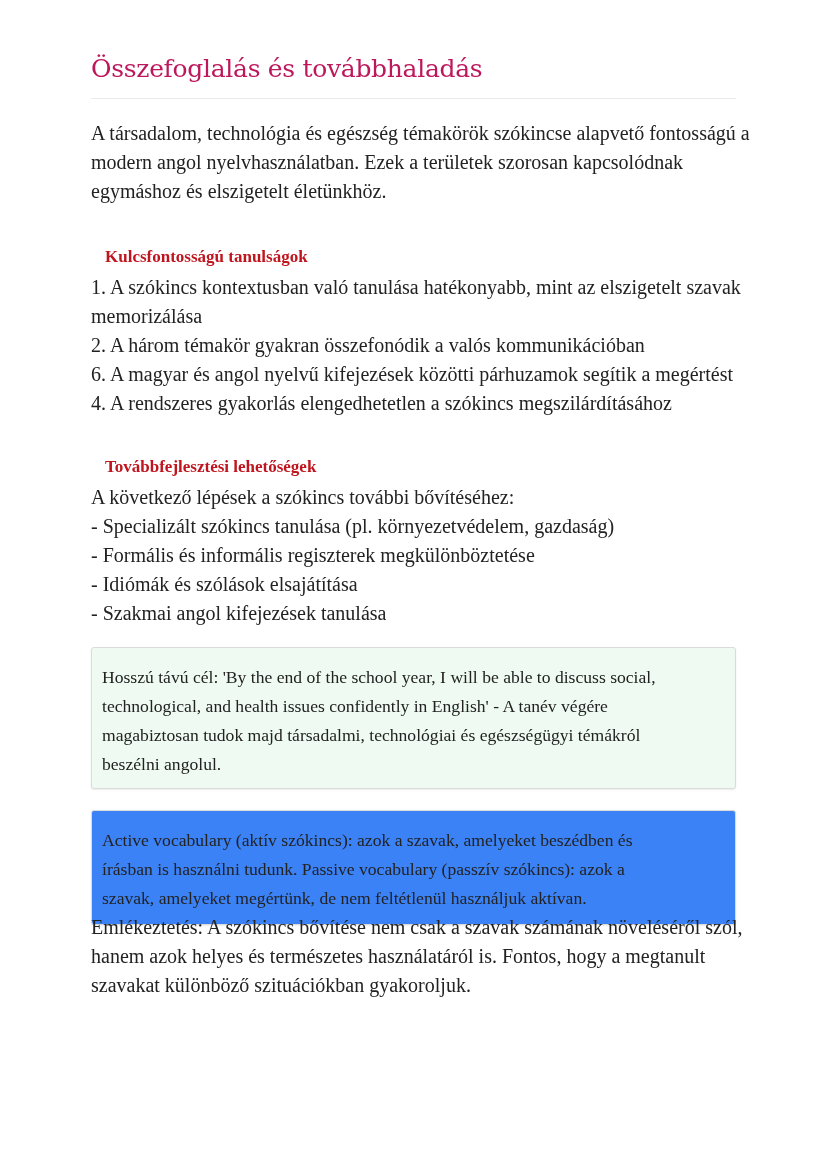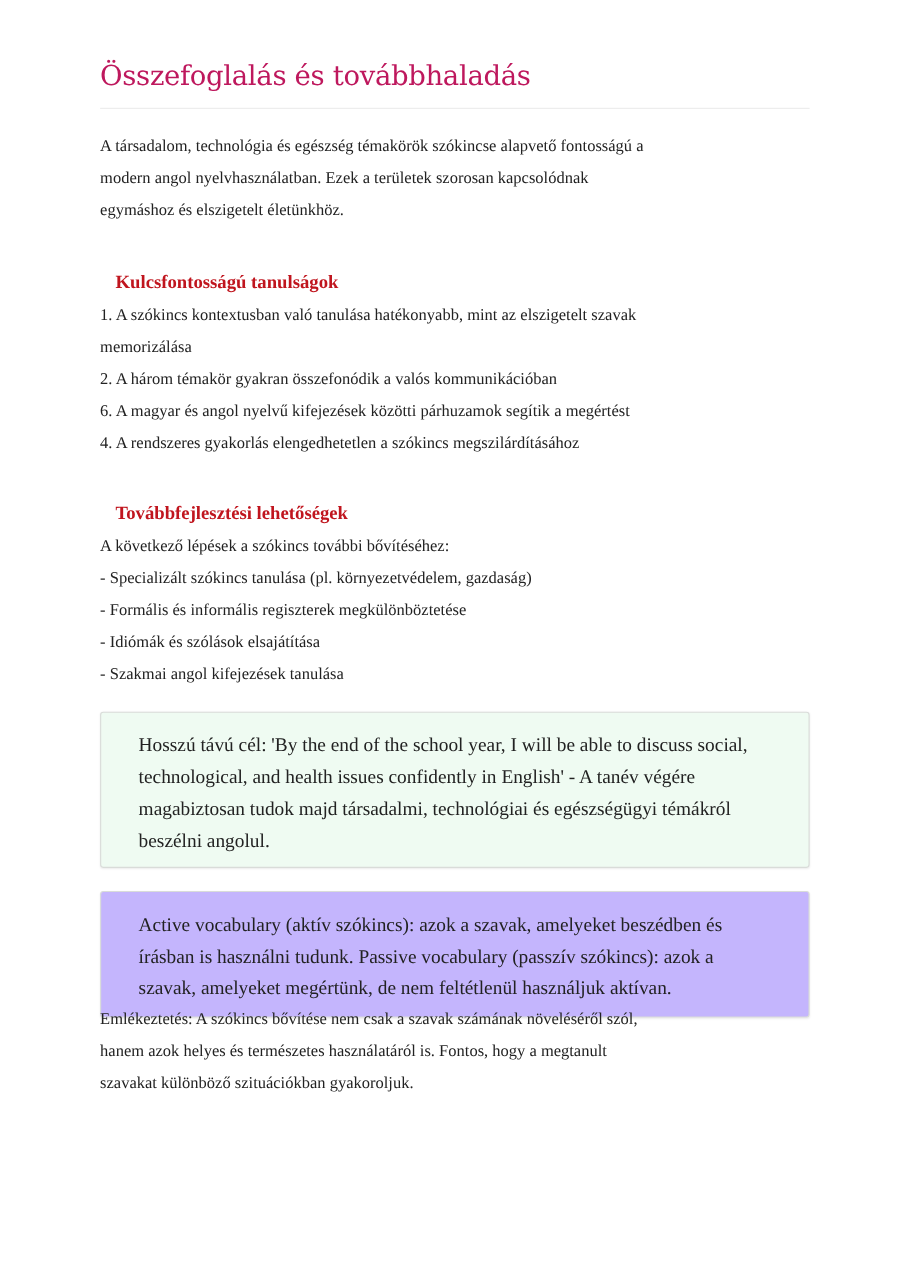--- a/index.html
+++ b/index.html
@@ -39,21 +39,21 @@
       width: 645px;
       height: 0;
       border-top: 1px solid #ebebeb;
     }
     .para {
       position: absolute;
       left: 0;
       width: 645px;
       margin: 0;
       font-family: "Liberation Serif", "DejaVu Serif", serif;
-      font-size: 15px;
+      font-size: 20px;
       line-height: 29px;
       color: #222222;
     }
     .subhead {
       position: absolute;
       left: 0;
       margin: 14px;
       font-family: "Liberation Serif", "DejaVu Serif", serif;
       font-size: 17px;
       font-weight: bold;
@@ -65,35 +65,35 @@
       white-space: nowrap;
     }
     .box {
       position: absolute;
       left: 0;
       width: 645px;
       box-sizing: border-box;
       border: 1px solid #d9dcd9;
       border-radius: 3px;
       box-shadow: 0 1px 2px rgba(0,0,0,0.08);
-      padding: 15px 22px 16px 34px;
+      padding: 15px 22px 16px 10px;
       font-family: "Liberation Serif", "DejaVu Serif", serif;
       font-size: 17.6px;
       line-height: 29px;
       color: #222222;
     }
     .box-green {
       top: 647px;
       height: 142px;
       background: #effbf2;
     }
     .box-blue {
       top: 810px;
       height: 115px;
-      background: #c4b5fd;
+      background: #3b82f6;
     }
   </style>
 </head>
 <body>
 
 <div class="page">
 
   <h1 class="title">Összefoglalás és továbbhaladás</h1>
   <div class="title-rule"></div>
 

